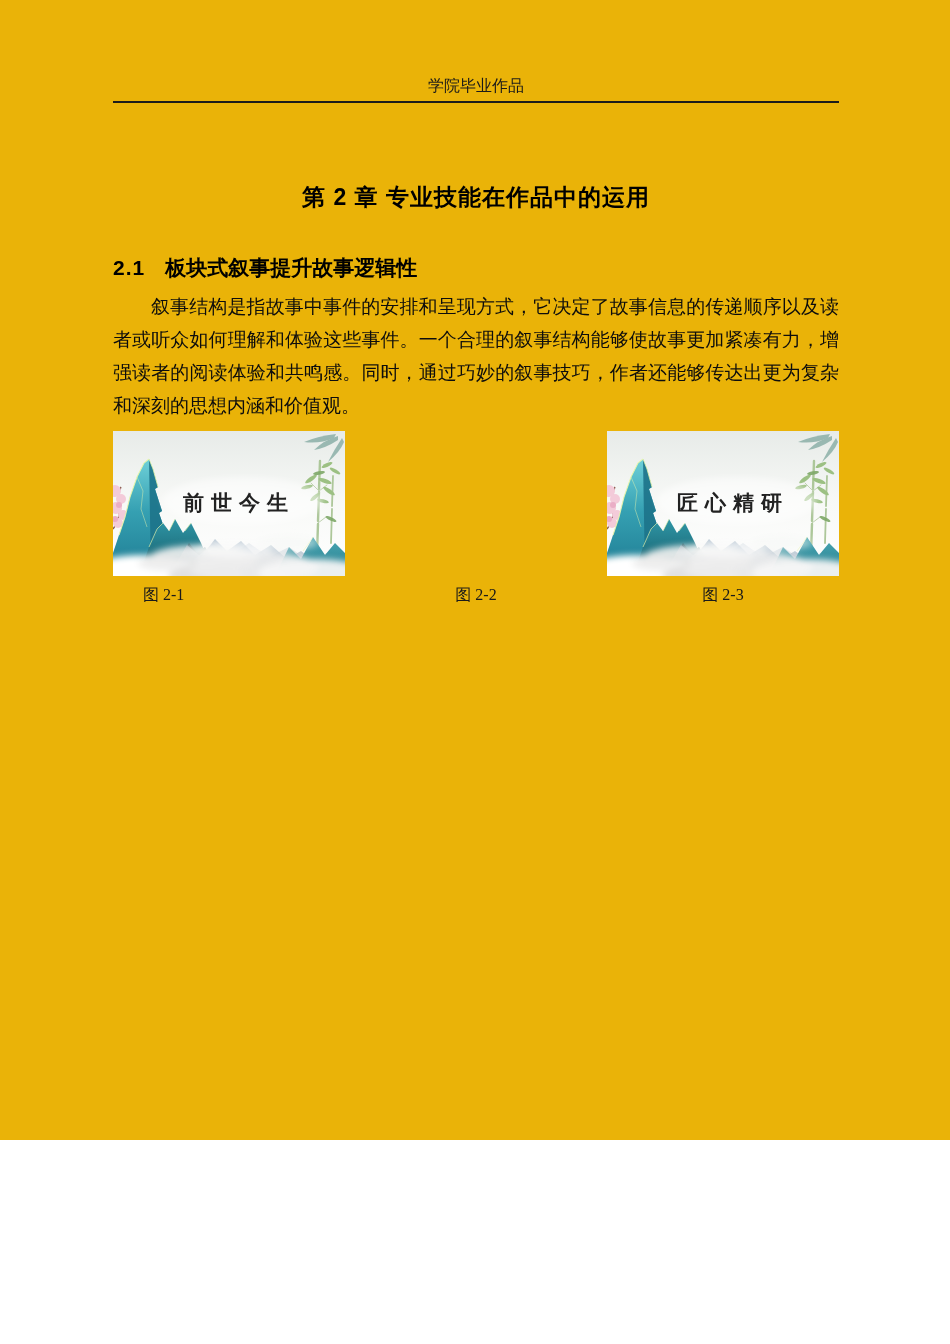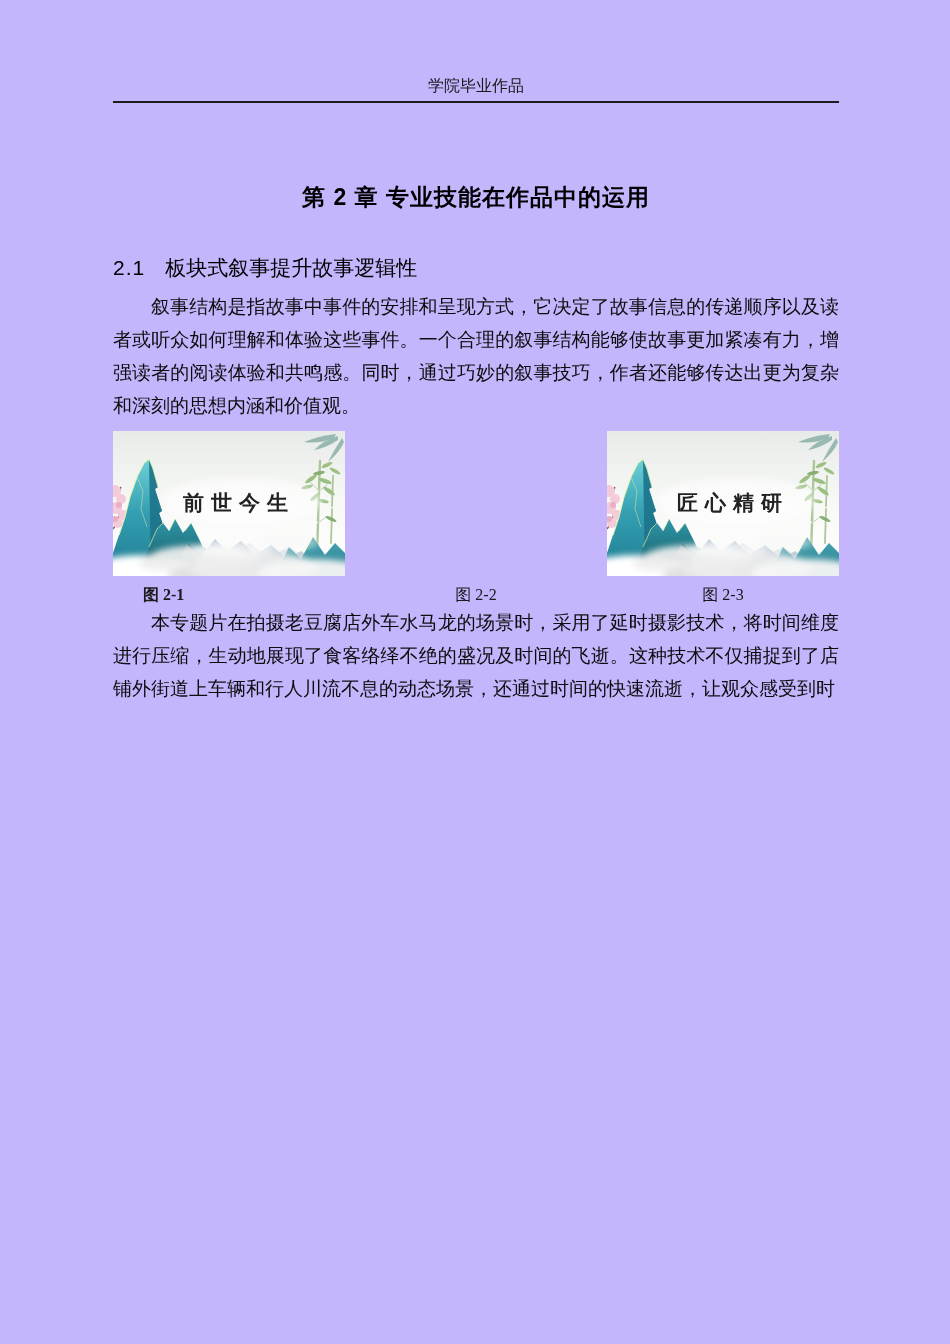--- a/index.html
+++ b/index.html
@@ -1,21 +1,21 @@
 <!DOCTYPE html>
 <html><head>
 <meta charset="utf-8">
 <style>
   html, body { margin: 0; padding: 0; background: #ffffff; }
   .page {
     position: relative;
     width: 950px;
-    height: 1344px;
+    height: 1140px;
     margin: 0 auto;
-    background: #c4b5fd;
+    background: #eab308;
     overflow: hidden;
     color: #111;
   }
   .content {
     padding: 76px 111px 0 113px; 
   }
 
   
   .doc-header {
     text-align: center;
@@ -36,21 +36,21 @@
     font-size: 23px;
     line-height: 30px;
     letter-spacing: 1px;
     color: #000;
   }
 
   
   h2.section {
     margin: 42px 0 8px 0;
     font-family: "Liberation Sans", "DejaVu Sans", sans-serif;
-    font-weight: 400;
+    font-weight: 700;
     font-size: 21px;
     line-height: 28px;
     color: #000;
   }
   h2.section .sec-num { margin-right: 20px; letter-spacing: 1px; }
 
   
   p.body-par {
     margin: 0;
     font-family: "Liberation Serif", "DejaVu Serif", serif;
@@ -73,21 +73,21 @@
   .captions-row {
     margin-top: 8px;
     display: flex;
     justify-content: space-between;
     font-family: "Liberation Serif", "DejaVu Serif", serif;
     font-size: 16px;
     line-height: 22px;
     color: #1a1a1a;
   }
   .caption-cell { width: 232px; text-align: center; }
-  .caption-cell.first { text-align: left; padding-left: 30px; box-sizing: border-box; font-weight: bold; }
+  .caption-cell.first { text-align: left; padding-left: 30px; box-sizing: border-box; }
 
   .hidden-defs { position: absolute; width: 0; height: 0; overflow: hidden; }
 </style>
 </head>
 <body>
 
 <svg class="hidden-defs" aria-hidden="true">
   <defs>
     <linearGradient id="gSky" x1="0" y1="0" x2="0" y2="1">
       <stop offset="0" stop-color="#e7ebe8"></stop>
@@ -234,16 +234,15 @@
       </div>
     </div>
 
     <div class="captions-row">
       <div class="caption-cell first">图 2-1</div>
       <div class="caption-cell">图 2-2</div>
       <div class="caption-cell">图 2-3</div>
     </div>
 
 
-    <p class="body-par">本专题片在拍摄老豆腐店外车水马龙的场景时，采用了延时摄影技术，将时间维度进行压缩，生动地展现了食客络绎不绝的盛况及时间的飞逝。这种技术不仅捕捉到了店铺外街道上车辆和行人川流不息的动态场景，还通过时间的快速流逝，让观众感受到时</p>
 
   </div>
 </div>
 
 </body></html>

